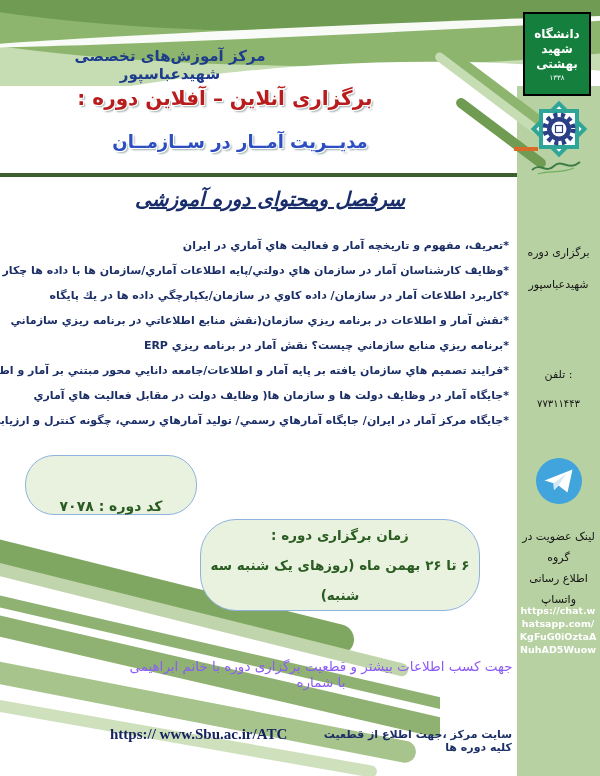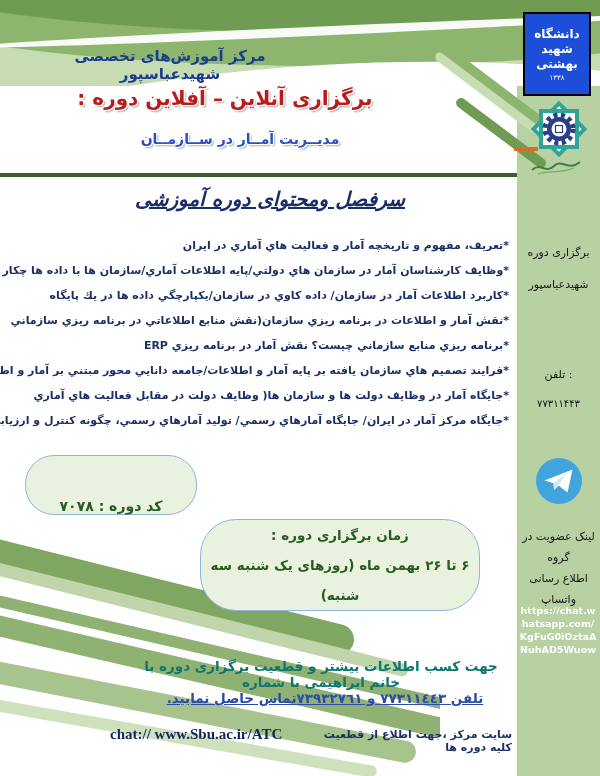--- a/index.html
+++ b/index.html
@@ -2,21 +2,21 @@
 <html lang="fa"><head>
 <meta charset="utf-8">
 <style>
   html,body{margin:0;padding:0;background:#ffffff;}
   .canvas{
     position:relative;width:600px;height:776px;background:#ffffff;
     overflow:hidden;font-family:"DejaVu Sans",sans-serif;
   }
   
   .sidebar{position:absolute;top:0;right:0;width:83px;height:776px;background:#b7d1a2;z-index:1;}
-  .uni-logo{position:absolute;top:12px;right:9px;width:64px;height:80px;background:#1d4ed8;
+  .uni-logo{position:absolute;top:12px;right:9px;width:64px;height:80px;background:#15803d;
     color:#fff;display:flex;flex-direction:column;align-items:center;justify-content:center;
     text-align:center;z-index:3;border:2px solid #000;}
   .uni-logo .l{font-size:12px;font-weight:bold;line-height:15px;}
   .uni-logo .y{font-size:7px;margin-top:2px;}
   .star-logo{position:absolute;top:98px;right:10px;width:62px;height:62px;z-index:3;}
   .orange-dash{position:absolute;top:147px;right:62px;width:24px;height:4px;background:#d96b28;z-index:3;}
   .signature{position:absolute;top:154px;right:18px;width:52px;height:22px;z-index:3;}
   .side-text{position:absolute;right:0;width:83px;text-align:center;color:#151515;
     font-weight:normal;font-size:11px;z-index:3;}
   .side-num{font-size:10px;letter-spacing:.5px;}
@@ -45,37 +45,37 @@
   .wb4{left:-60px;top:118px;width:540px;height:8px;background:#ffffff;transform:rotate(13deg);}
   .wb5{left:-50px;top:160px;width:470px;height:22px;background:#a8c48d;transform:rotate(11deg);}
   .wb6{left:-40px;top:192px;width:420px;height:12px;background:#cfe0bd;transform:rotate(10deg);}
   
   .center-name{position:absolute;top:47px;left:30px;width:280px;text-align:center;z-index:3;
     color:#1e3c8c;font-weight:bold;font-size:15px;}
   .title1{position:absolute;top:86px;left:55px;width:340px;text-align:center;z-index:3;
     color:#b91c1c;font-weight:bold;font-size:20px;
     text-shadow:1px 1px 0 #fff,-1px -1px 0 #fff,1px -1px 0 #fff,-1px 1px 0 #fff,2px 2px 2px #9aa;}
   .title2{position:absolute;top:131px;left:70px;width:340px;text-align:center;z-index:3;
-    color:#2c4ec0;font-weight:bold;font-size:14px;
+    color:#2c4ec0;font-weight:bold;font-size:18px;
     text-shadow:1px 1px 0 #fff,-1px -1px 0 #fff,1px -1px 0 #fff,-1px 1px 0 #fff,2px 2px 2px #9aa;}
   .hr-dark{position:absolute;top:173px;left:0;width:517px;height:4px;background:#3d5f2d;z-index:2;}
   
   .section-title{position:absolute;top:187px;left:100px;width:340px;text-align:center;z-index:3;
     color:#1a2d6b;font-weight:bold;font-style:italic;font-size:20px;text-decoration:underline;}
   .bullets{position:absolute;top:233px;left:6px;width:503px;margin:0;padding:0;list-style:none;
     direction:rtl;z-index:3;}
   .bullets li{color:#1b2f66;font-weight:bold;font-size:11px;line-height:25px;
     text-align:right;white-space:nowrap;}
   .pill{position:absolute;background:#e9f2df;border:1.6px solid #8fb3df;z-index:3;
     display:flex;flex-direction:column;align-items:center;justify-content:flex-end;
     color:#2a5b21;font-weight:bold;direction:rtl;text-align:center;}
   .pill-code{top:455px;left:25px;width:170px;height:58px;border-radius:29px;font-size:14px;}
   .pill-time{top:519px;left:200px;width:278px;height:90px;border-radius:36px;font-size:13.5px;line-height:30px;}
   .contact1{position:absolute;top:658px;left:128px;width:386px;text-align:center;direction:rtl;
-    color:#0f766e;font-weight:bold;font-size:13.5px;z-index:3;}
+    color:#8b5cf6;font-weight:normal;font-size:13.5px;z-index:3;}
   .contact2{position:absolute;top:690px;left:160px;width:330px;text-align:center;direction:rtl;
     color:#2b4aab;font-weight:bold;font-size:13.5px;z-index:3;text-decoration:underline;}
   .footer-url{position:absolute;top:726px;left:110px;color:#13235e;font-weight:bold;font-size:15px;
     font-family:"Liberation Serif",serif;z-index:3;}
   .footer-note{position:absolute;top:728px;left:320px;width:192px;text-align:right;direction:rtl;
     color:#1c2f66;font-weight:bold;font-size:11px;z-index:3;}
 </style>
 </head>
 <body>
 
@@ -162,18 +162,17 @@
 
   <div class="pill pill-code">
     <span>کد دوره : ۷۰۷۸</span>
   </div>
   <div class="pill pill-time">
     <span>زمان برگزاری دوره :</span>
     <span>۶ تا ۲۶ بهمن ماه (روزهای یک شنبه سه شنبه)</span>
   </div>
 
   <div class="contact1">جهت کسب اطلاعات بیشتر و قطعیت برگزاری دوره با خانم ابراهیمی با شماره</div>
-  <div class="contact2">تلفن ٧٧٣١١٤٤٣ و ٧٣٩٣٢٧٦١تماس حاصل نمایید.</div>
 
-  <div class="footer-url">chat:// www.Sbu.ac.ir/ATC</div>
+  <div class="footer-url">https:// www.Sbu.ac.ir/ATC</div>
   <div class="footer-note">سایت مرکز ،جهت اطلاع از قطعیت کلیه دوره ها</div>
 
 </div>
 
 </body></html>

